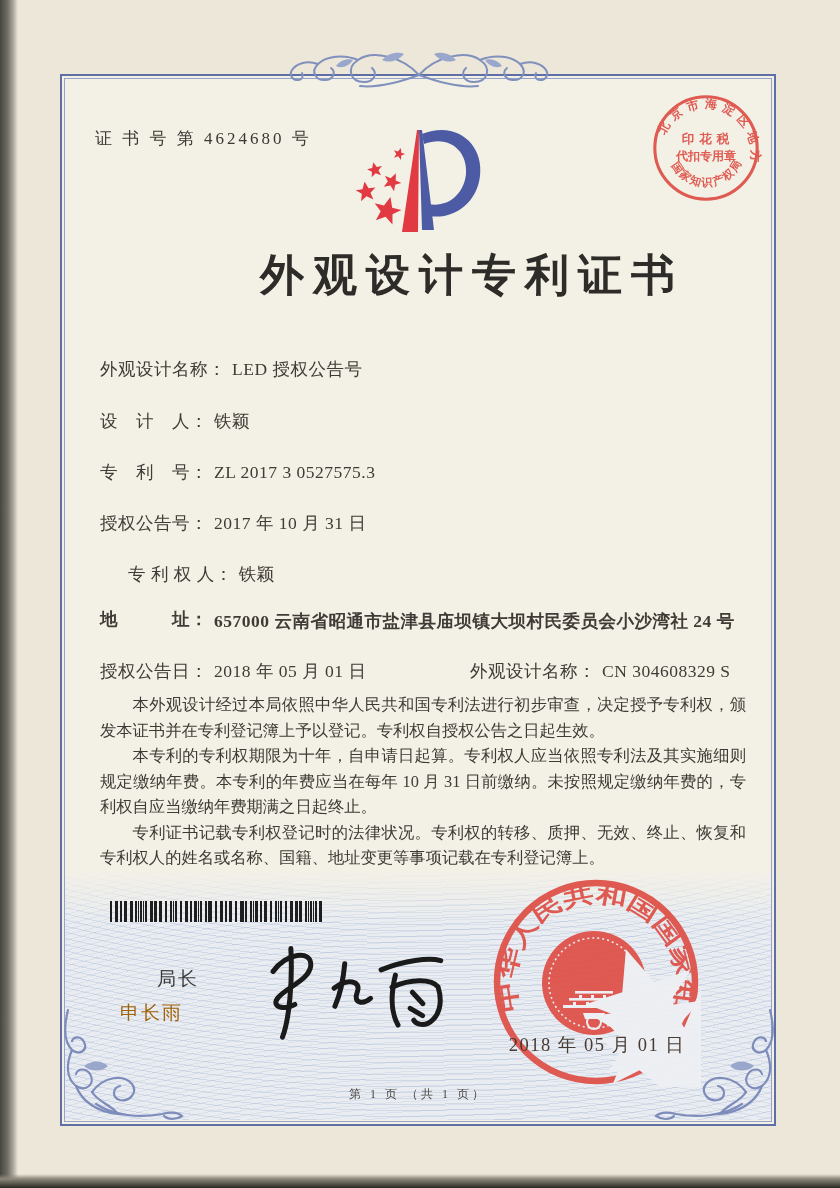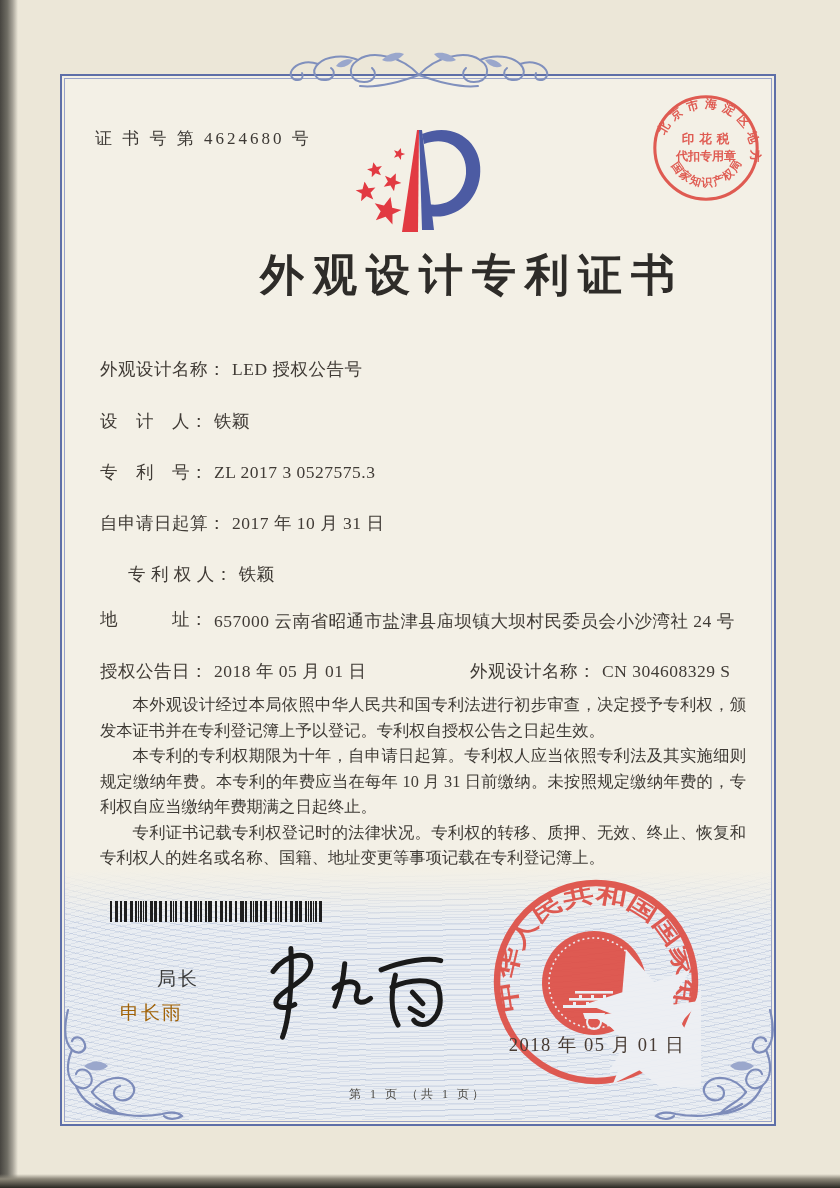--- a/index.html
+++ b/index.html
@@ -23,21 +23,21 @@
       repeating-radial-gradient(circle at 340px -1350px, rgba(110,135,185,.20) 0 1px, rgba(110,135,185,0) 1px 6px),
       repeating-radial-gradient(circle at 420px 1620px, rgba(110,135,185,.12) 0 1px, rgba(110,135,185,0) 1px 5px);}
   .panel::before{content:"";position:absolute;left:0;top:0;width:100%;height:55px;
     background:linear-gradient(180deg,#f3f0e6 0,rgba(243,240,230,0) 100%);}
   
   .cert-no{position:absolute;left:95px;top:127px;font-size:17px;letter-spacing:3px;color:#3c3834;}
   .title{position:absolute;left:60px;top:246px;width:624px;text-align:right;
     font-size:44px;font-weight:600;letter-spacing:9px;color:#2e2c29;}
   .row{position:absolute;left:100px;font-size:17.5px;color:#403b36;letter-spacing:.5px;white-space:nowrap;}
   .row .val{margin-left:6px;}
-  .row-address{white-space:normal;display:flex;}
+  .row-address{white-space:normal;display:flex;font-weight:bold;}
   .row-address .val{width:556px;line-height:29px;margin-left:6px;}
   .pair2{position:absolute;left:370px;top:0;white-space:nowrap;}
   .paras{position:absolute;left:100px;top:692px;width:646px;color:#3e3a35;}
   .paras p{margin:0;text-indent:2em;font-size:16.3px;line-height:25.5px;text-align:justify;}
   .barcode{position:absolute;left:110px;top:901px;width:214px;height:21px;background-color:transparent;
     background-image:
       repeating-linear-gradient(90deg,#1e1e1e 0 2px,rgba(0,0,0,0) 2px 5px),
       repeating-linear-gradient(90deg,#1e1e1e 0 1px,rgba(0,0,0,0) 1px 7px),
       repeating-linear-gradient(90deg,#1e1e1e 0 1px,rgba(0,0,0,0) 1px 11px);}
   .director-title{position:absolute;left:113px;top:966px;font-size:19px;color:#3a3a3a;letter-spacing:2px;margin-left:44px;}
@@ -144,21 +144,21 @@
   <div class="row z2" style="top:357px;">
     <span class="lbl">外观设计名称：</span><span class="val">LED 授权公告号</span>
   </div>
   <div class="row z2" style="top:409px;">
     <span class="lbl">设　计　人：</span><span class="val">铁颖</span>
   </div>
   <div class="row z2" style="top:460px;">
     <span class="lbl">专　利　号：</span><span class="val">ZL 2017 3 0527575.3</span>
   </div>
   <div class="row z2" style="top:511px;">
-    <span class="lbl">自申请日起算：</span><span class="val">2017 年 10 月 31 日</span>
+    <span class="lbl">授权公告号：</span><span class="val">2017 年 10 月 31 日</span>
   </div>
   <div class="row z2" style="top:562px;margin-left:28px;">
     <span class="lbl">专 利 权 人：</span><span class="val">铁颖</span>
   </div>
   <div class="row row-address z2" style="top:607px;">
     <span class="lbl">地　　　址：</span>
       <span class="val">657000 云南省昭通市盐津县庙坝镇大坝村民委员会小沙湾社 24 号</span>
   </div>
   <div class="row z2" style="top:659px;">
     <span class="lbl">授权公告日：</span><span class="val">2018 年 05 月 01 日</span>

